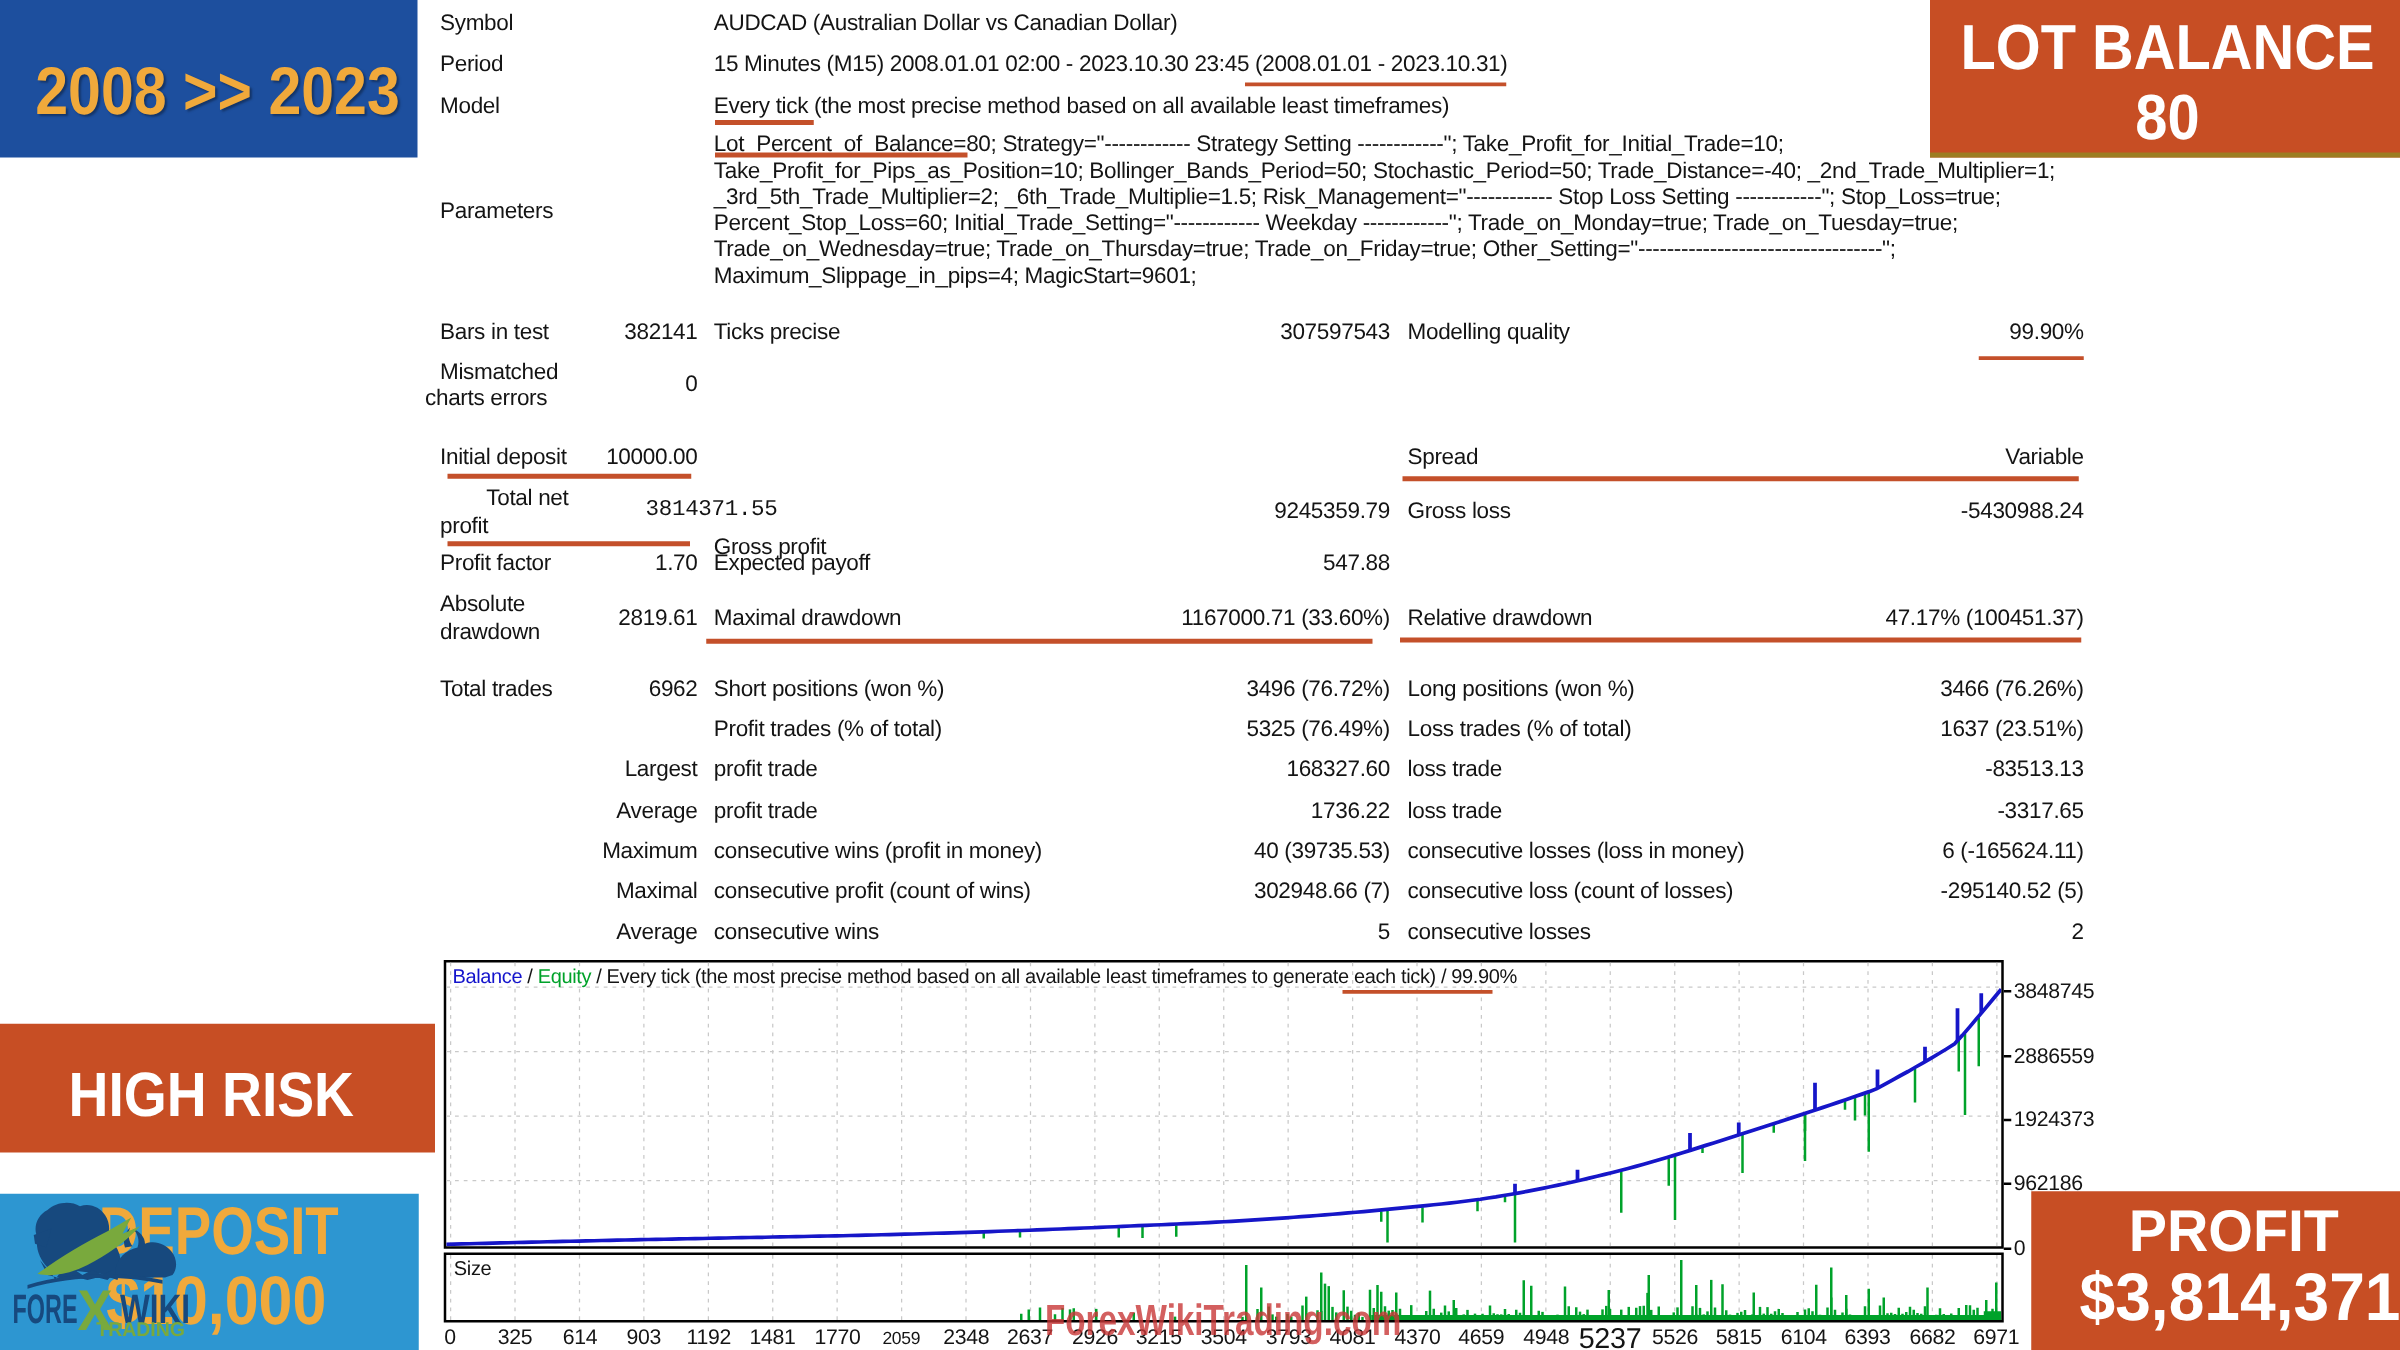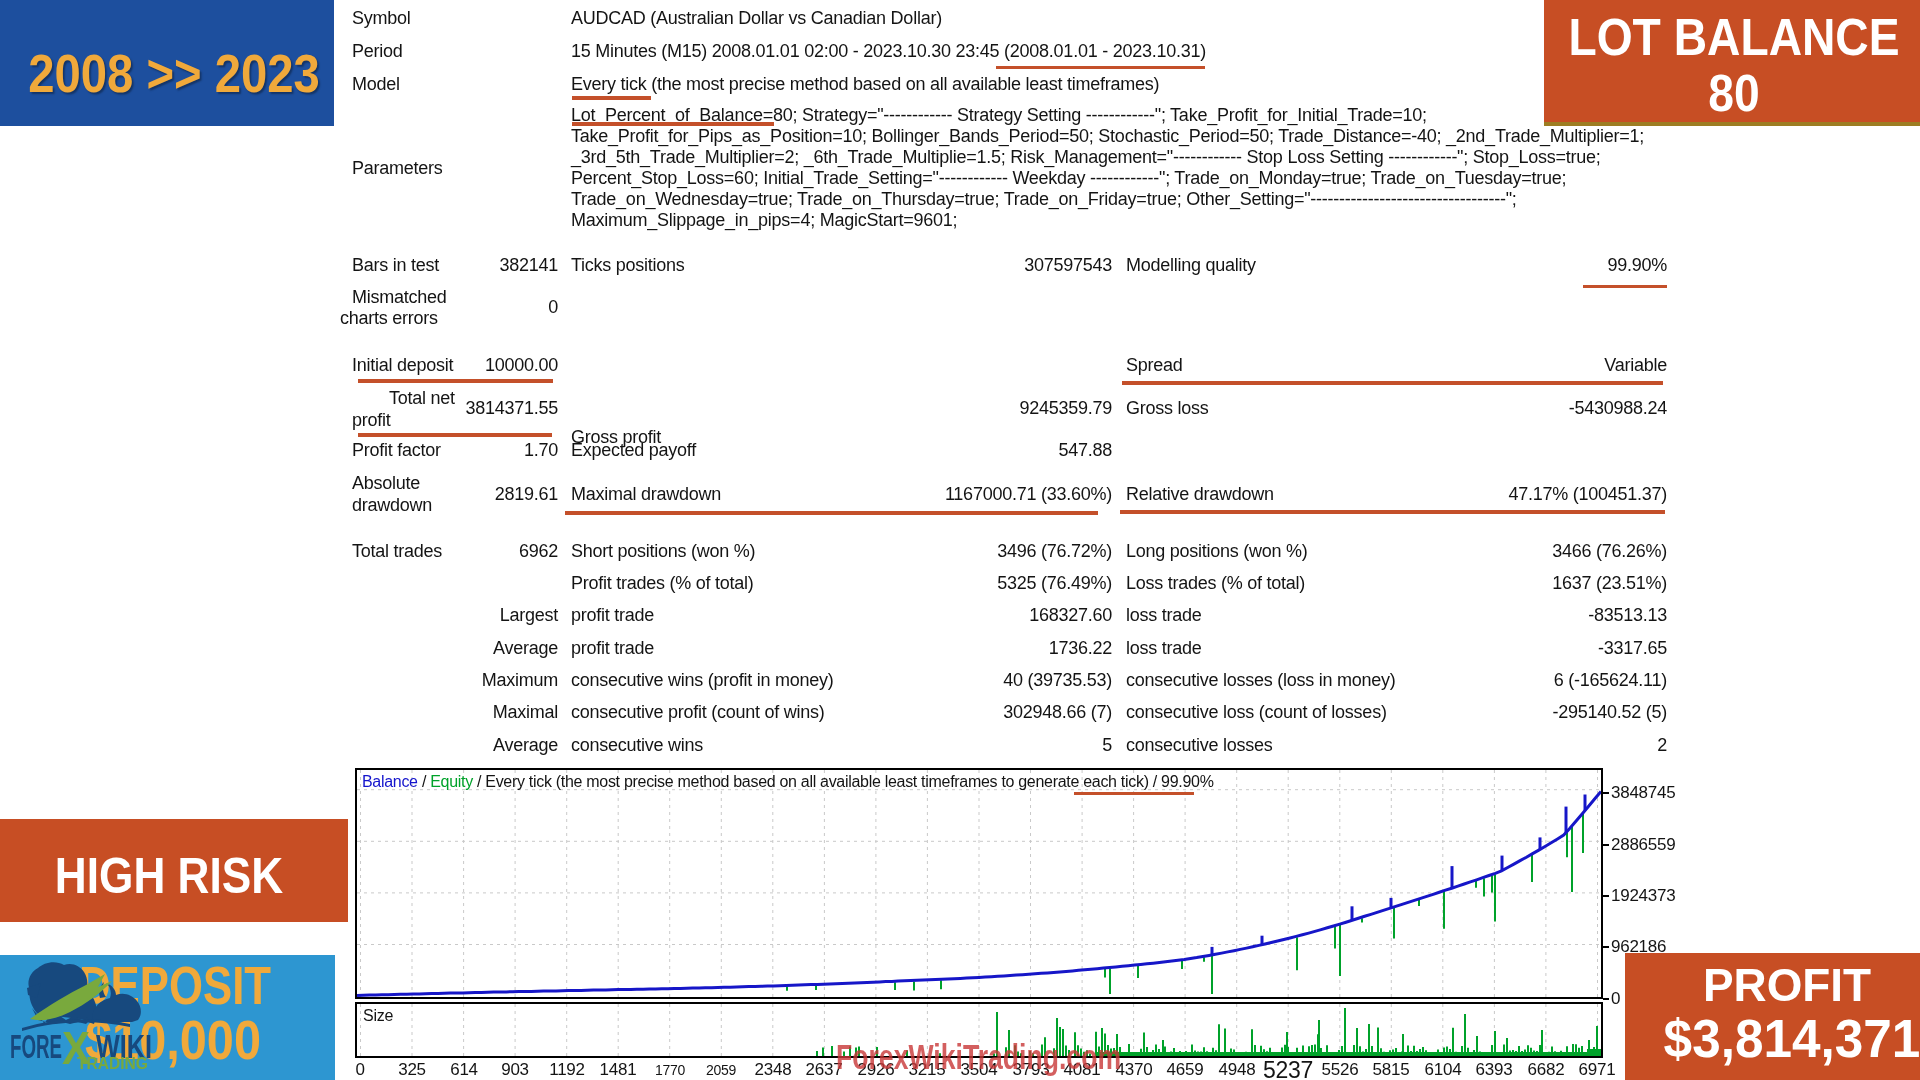--- a/index.html
+++ b/index.html
@@ -16,34 +16,34 @@
 <div class="t" style="top:74px;left:571px;">Every tick (the most precise method based on all available least timeframes)</div>
 <div class="t" style="top:158px;left:352px;">Parameters</div>
 <div class="t" style="top:105px;left:571px;">Lot_Percent_of_Balance=80; Strategy="------------ Strategy Setting ------------"; Take_Profit_for_Initial_Trade=10;</div>
 <div class="t" style="top:126px;left:571px;">Take_Profit_for_Pips_as_Position=10; Bollinger_Bands_Period=50; Stochastic_Period=50; Trade_Distance=-40; _2nd_Trade_Multiplier=1;</div>
 <div class="t" style="top:147px;left:571px;">_3rd_5th_Trade_Multiplier=2; _6th_Trade_Multiplie=1.5; Risk_Management="------------ Stop Loss Setting ------------"; Stop_Loss=true;</div>
 <div class="t" style="top:168px;left:571px;">Percent_Stop_Loss=60; Initial_Trade_Setting="------------ Weekday ------------"; Trade_on_Monday=true; Trade_on_Tuesday=true;</div>
 <div class="t" style="top:189px;left:571px;">Trade_on_Wednesday=true; Trade_on_Thursday=true; Trade_on_Friday=true; Other_Setting="----------------------------------";</div>
 <div class="t" style="top:210px;left:571px;">Maximum_Slippage_in_pips=4; MagicStart=9601;</div>
 <div class="t" style="top:255px;left:352px;">Bars in test</div>
 <div class="t" style="top:255px;right:1362px;">382141</div>
-<div class="t" style="top:255px;left:571px;">Ticks positions</div>
+<div class="t" style="top:255px;left:571px;">Ticks precise</div>
 <div class="t" style="top:255px;right:808px;">307597543</div>
 <div class="t" style="top:255px;left:1126px;">Modelling quality</div>
 <div class="t" style="top:255px;right:253px;">99.90%</div>
 <div class="t" style="top:287px;left:352px;">Mismatched</div>
 <div class="t" style="top:308px;left:340px;">charts errors</div>
 <div class="t" style="top:297px;right:1362px;">0</div>
 <div class="t" style="top:355px;left:352px;">Initial deposit</div>
 <div class="t" style="top:355px;right:1362px;">10000.00</div>
 <div class="t" style="top:355px;left:1126px;">Spread</div>
 <div class="t" style="top:355px;right:253px;">Variable</div>
 <div class="t" style="top:388px;left:352px;margin-left:37px;">Total net</div>
 <div class="t" style="top:410px;left:352px;">profit</div>
-<div class="t" style="top:398px;right:1362px;">3814371.55</div>
+<div class="t" style="top:398px;right:1298px;font-family:Liberation Mono, monospace;">3814371.55</div>
 <div class="t" style="top:398px;left:571px;margin-top:29px;">Gross profit</div>
 <div class="t" style="top:398px;right:808px;">9245359.79</div>
 <div class="t" style="top:398px;left:1126px;">Gross loss</div>
 <div class="t" style="top:398px;right:253px;">-5430988.24</div>
 <div class="t" style="top:440px;left:352px;">Profit factor</div>
 <div class="t" style="top:440px;right:1362px;">1.70</div>
 <div class="t" style="top:440px;left:571px;">Expected payoff</div>
 <div class="t" style="top:440px;right:808px;">547.88</div>
 <div class="t" style="top:473px;left:352px;">Absolute</div>
 <div class="t" style="top:495px;left:352px;">drawdown</div>
@@ -387,21 +387,21 @@
     <line x1="1240" y1="52" x2="1240" y2="22.0" stroke="#00a22a" stroke-width="2"></line>
     <line x1="1120" y1="52" x2="1120" y2="32.0" stroke="#00a22a" stroke-width="2"></line>
   </svg>
 <div class="t" style="left:363px;top:1006px;font-size:16px;">Size</div>
 <div class="t" style="left:360px;top:1060px;font-size:17px;transform:translateX(-50%);">0</div>
 <div class="t" style="left:412px;top:1060px;font-size:17px;transform:translateX(-50%);text-align:center;">325</div>
 <div class="t" style="left:464px;top:1060px;font-size:17px;transform:translateX(-50%);">614</div>
 <div class="t" style="left:515px;top:1060px;font-size:17px;transform:translateX(-50%);">903</div>
 <div class="t" style="left:567px;top:1060px;font-size:17px;transform:translateX(-50%);">1192</div>
 <div class="t" style="left:618px;top:1060px;font-size:17px;transform:translateX(-50%);">1481</div>
-<div class="t" style="left:670px;top:1060px;font-size:14px;transform:translateX(-50%);">1770</div>
+<div class="t" style="left:670px;top:1060px;font-size:17px;transform:translateX(-50%);">1770</div>
 <div class="t" style="left:721px;top:1060px;font-size:14px;transform:translateX(-50%);">2059</div>
 <div class="t" style="left:773px;top:1060px;font-size:17px;transform:translateX(-50%);">2348</div>
 <div class="t" style="left:824px;top:1060px;font-size:17px;transform:translateX(-50%);">2637</div>
 <div class="t" style="left:876px;top:1060px;font-size:17px;transform:translateX(-50%);">2926</div>
 <div class="t" style="left:927px;top:1060px;font-size:17px;transform:translateX(-50%);">3215</div>
 <div class="t" style="left:979px;top:1060px;font-size:17px;transform:translateX(-50%);">3504</div>
 <div class="t" style="left:1031px;top:1060px;font-size:17px;transform:translateX(-50%);">3793</div>
 <div class="t" style="left:1082px;top:1060px;font-size:17px;transform:translateX(-50%);">4081</div>
 <div class="t" style="left:1134px;top:1060px;font-size:17px;transform:translateX(-50%);">4370</div>
 <div class="t" style="left:1185px;top:1060px;font-size:17px;transform:translateX(-50%);">4659</div>

